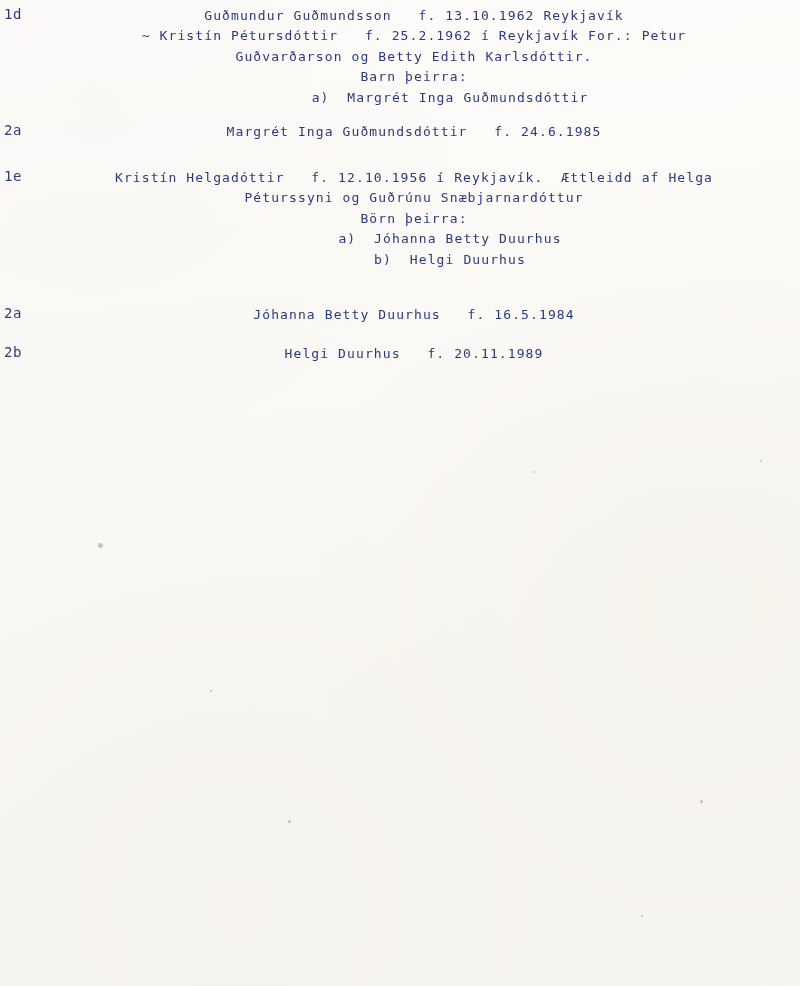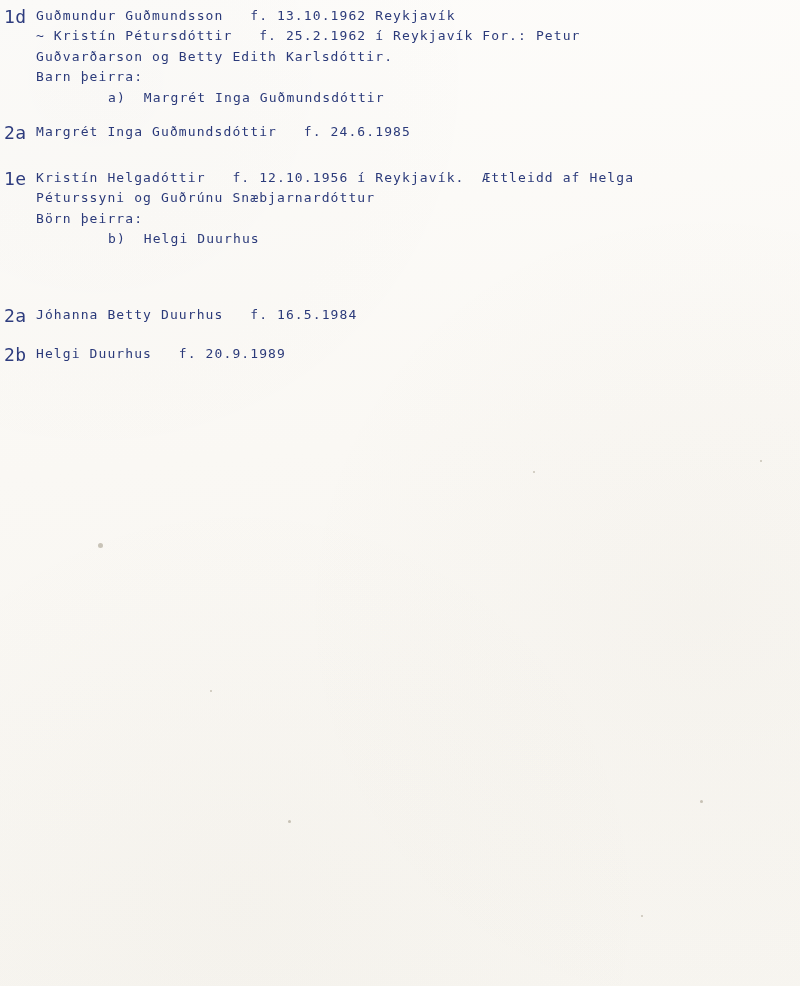--- a/index.html
+++ b/index.html
@@ -37,28 +37,29 @@
   .entry {
     position: absolute;
     left: 0;
     width: 800px;
   }
   .marker {
     position: absolute;
     left: 4px;
     width: 30px;
     color: #2e3c7e;
-    font-size: 18px;
+    font-size: 14px;
     letter-spacing: 0.5px;
     white-space: nowrap;
   }
   .lines {
     position: absolute;
     left: 36px;
     right: 8px;
+    text-align: center;
   }
   .line {
     color: #2b3a7a;
     font-size: 13px;
     line-height: 20.4px;
     letter-spacing: 1.1px;
     white-space: pre;
     font-family: "DejaVu Sans Mono", monospace;
   }
   .indent-a {
@@ -89,33 +90,34 @@
       <div class="lines">
         <div class="line">Margrét Inga Guðmundsdóttir   f. 24.6.1985</div>
       </div>
     </div>
     <div class="entry" style="top: 168px;">
       <div class="marker">1e</div>
       <div class="lines">
         <div class="line">Kristín Helgadóttir   f. 12.10.1956 í Reykjavík.  Ættleidd af Helga</div>
         <div class="line">Péturssyni og Guðrúnu Snæbjarnardóttur</div>
         <div class="line">Börn þeirra:</div>
+        <div class="line indent-a">a)  Jóhanna Betty Duurhus</div>
         <div class="line indent-a">b)  Helgi Duurhus</div>
       </div>
     </div>
     <div class="entry single" style="top: 305px;">
       <div class="marker">2a</div>
       <div class="lines">
         <div class="line">Jóhanna Betty Duurhus   f. 16.5.1984</div>
       </div>
     </div>
     <div class="entry single" style="top: 344px;">
       <div class="marker">2b</div>
       <div class="lines">
-        <div class="line">Helgi Duurhus   f. 20.9.1989</div>
+        <div class="line">Helgi Duurhus   f. 20.11.1989</div>
       </div>
     </div>
   </div>
 
 <div class="speck" style="left: 288px; top: 820px; width: 3px; height: 3px;"></div>
 <div class="speck" style="left: 700px; top: 800px; width: 3px; height: 3px;"></div>
 <div class="speck" style="left: 98px; top: 543px; width: 5px; height: 5px;"></div>
 <div class="speck" style="left: 533px; top: 471px; width: 2px; height: 2px;"></div>
 <div class="speck" style="left: 641px; top: 915px; width: 2px; height: 2px;"></div>
 <div class="speck" style="left: 760px; top: 460px; width: 2px; height: 2px;"></div>

